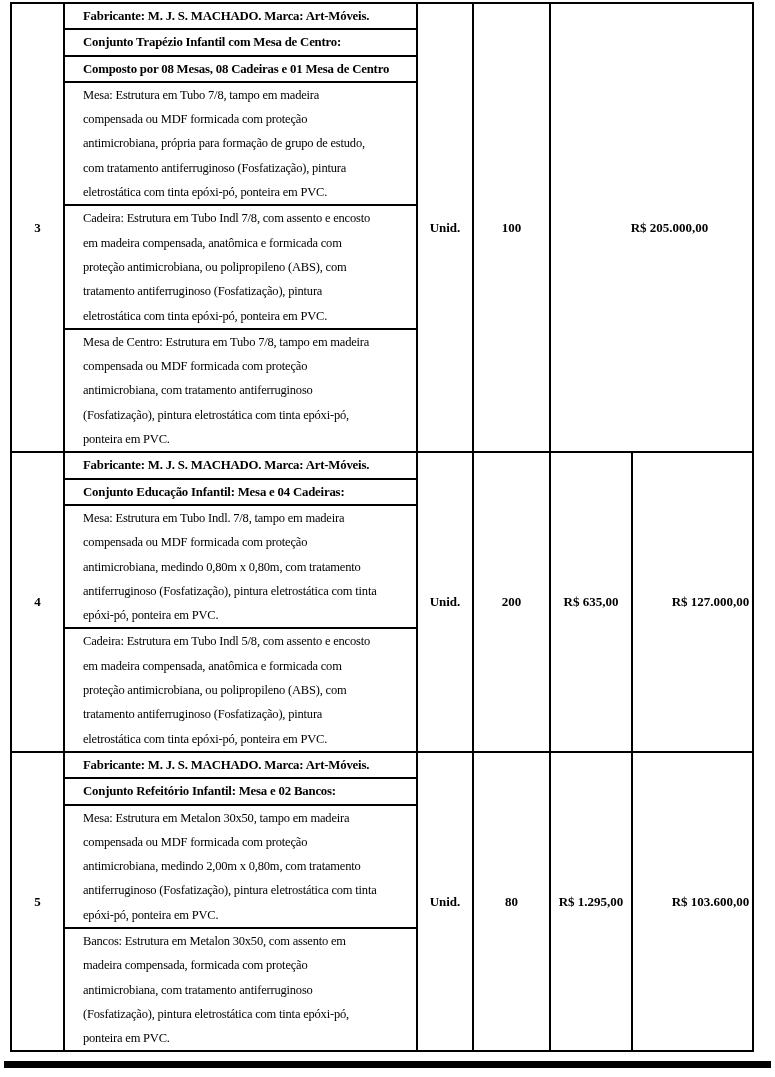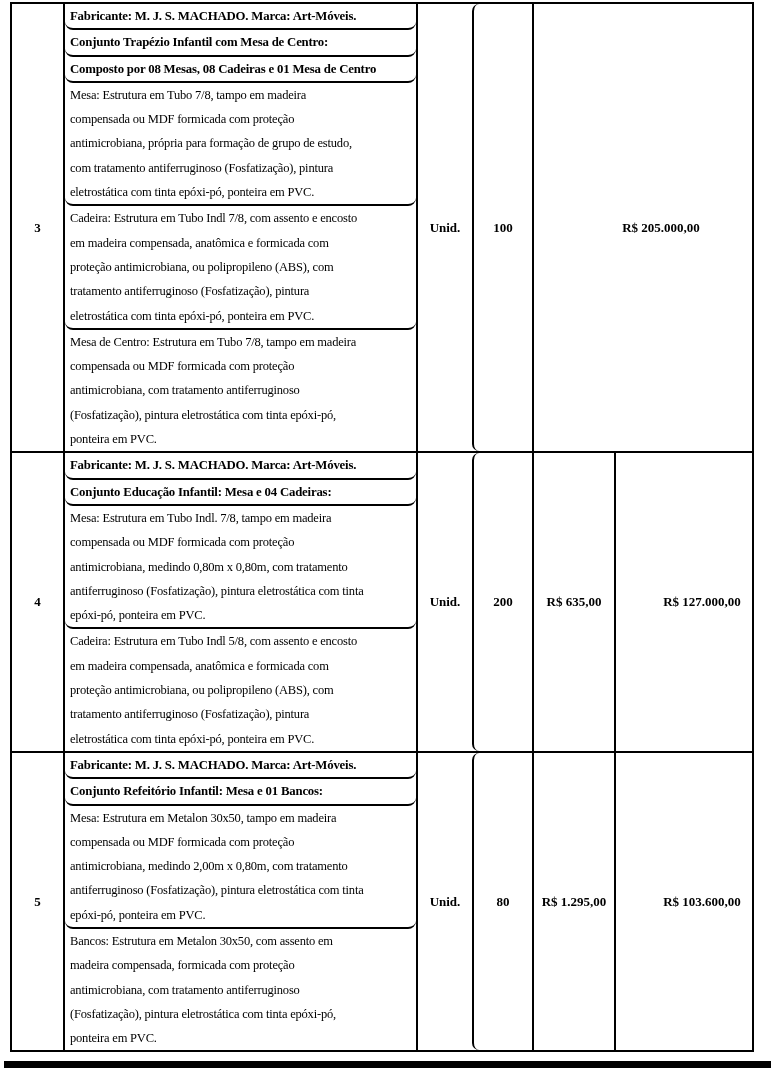--- a/index.html
+++ b/index.html
@@ -43,32 +43,31 @@
   .cell:first-child { border-left: none; }
   .col-item  { width: 51px; }
   .col-desc  {
     width: 353px;
     display: block;
     padding: 0;
     font-weight: normal;
     text-align: left;
   }
   .col-unid  { width: 56px; }
-  .col-qty   { width: 60px; border-radius: 7px; }
+  .col-qty   { width: 77px; }
   .col-price { width: 82px; }
   .col-total { flex: 1; padding-left: 36px; }
   .sub {
     border-bottom: 2px solid #000;
     line-height: 24.3px;
     font-size: 12.5px;
     letter-spacing: -0.2px;
-    padding: 0 3px 0 5px;
+    padding: 0 3px 0 18px;
     white-space: pre;
     overflow: hidden;
-    border-radius: 8px;
   }
   .sub:last-child { border-bottom: none; }
   .sub .lead { font-weight: normal; }
   .sub.hd { font-size: 12.8px; }
   .sub.hd .lead { font-weight: bold; }
   .bottom-bar {
     position: absolute;
     left: 4px;
     top: 1061px;
     width: 767px;
@@ -135,21 +134,21 @@
     <div class="cell col-qty">200</div>
     <div class="cell col-price">R$ 635,00</div>
     <div class="cell col-total">R$ 127.000,00</div>
   </div>
 
   <div class="item-row">
     <div class="cell col-item">5</div>
     <div class="cell col-desc">
   <div class="sub hd"><span class="lead">Fabricante: M. J. S. MACHADO. Marca: Art-Móveis.</span><span class="body"></span></div>
 
-  <div class="sub hd"><span class="lead">Conjunto Refeitório Infantil: Mesa e 01 Bancos:</span><span class="body"></span></div>
+  <div class="sub hd"><span class="lead">Conjunto Refeitório Infantil: Mesa e 02 Bancos:</span><span class="body"></span></div>
 
   <div class="sub"><span class="lead">Mesa:</span><span class="body"> Estrutura em Metalon 30x50, tampo em madeira
 compensada ou MDF formicada com proteção
 antimicrobiana, medindo 2,00m x 0,80m, com tratamento
 antiferruginoso (Fosfatização), pintura eletrostática com tinta
 epóxi-pó, ponteira em PVC.</span></div>
 
   <div class="sub"><span class="lead">Bancos:</span><span class="body"> Estrutura em Metalon 30x50, com assento em
 madeira compensada, formicada com proteção
 antimicrobiana, com tratamento antiferruginoso

